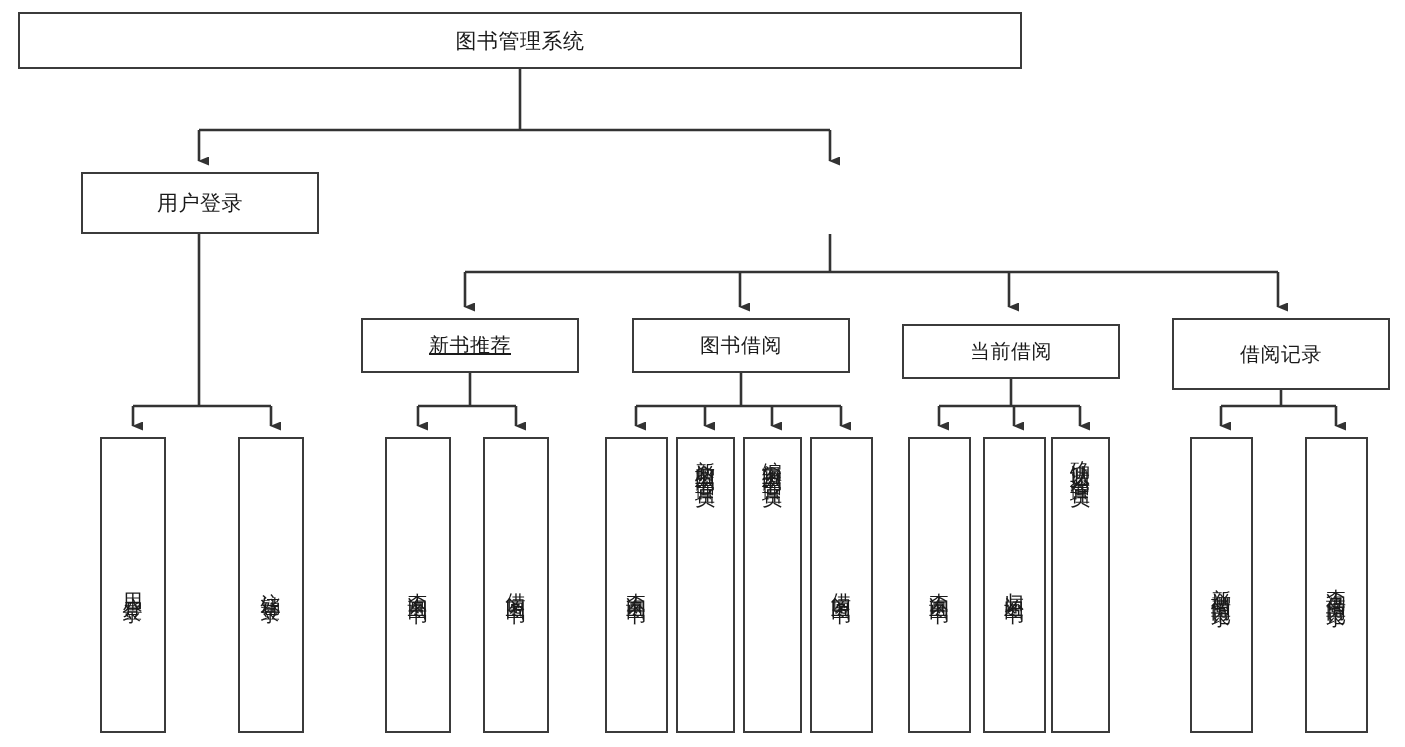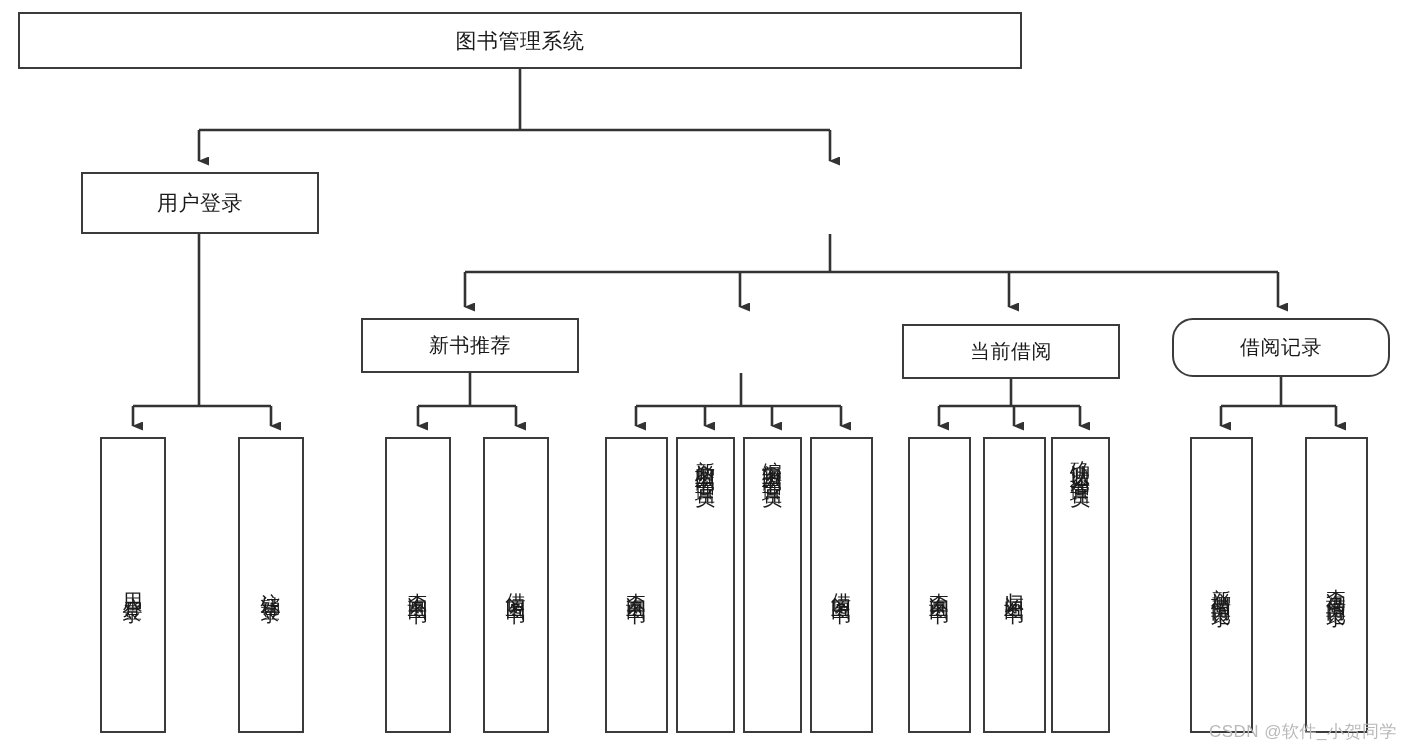--- a/index.html
+++ b/index.html
@@ -143,27 +143,30 @@
   </svg>
 
   <div class="node node-root" style="left: 18px; top: 12px; width: 1004px; height: 57px;">
     <span class="node-label">图书管理系统</span>
   </div>
 
   <div class="node node-l1" style="left: 81px; top: 172px; width: 238px; height: 62px;">
     <span class="node-label">用户登录</span>
   </div>
 
-  <div class="node node-l2" style="left: 361px; top: 318px; width: 218px; height: 55px;">
+  <div class="node node-l2" style="left: 361px; top: 318px; width: 218px; height: 55px; text-decoration: underline;">
     <span class="node-label">新书推荐</span>
+  </div>
+  <div class="node node-l2" style="left: 632px; top: 318px; width: 218px; height: 55px;">
+    <span class="node-label">图书借阅</span>
   </div>
   <div class="node node-l2" style="left: 902px; top: 324px; width: 218px; height: 55px;">
     <span class="node-label">当前借阅</span>
   </div>
-  <div class="node node-l2" style="left: 1172px; top: 318px; width: 218px; height: 59px; border-radius: 21px;">
+  <div class="node node-l2" style="left: 1172px; top: 318px; width: 218px; height: 72px;">
     <span class="node-label">借阅记录</span>
   </div>
 
   <div class="node node-leaf" style="left: 100px; top: 437px; width: 66px; height: 296px;">
     <span class="leaf-inner">
       <span class="vlabel">用户登录</span>
     </span>
   </div>
   <div class="node node-leaf" style="left: 238px; top: 437px; width: 66px; height: 296px;">
     <span class="leaf-inner">
@@ -219,15 +222,14 @@
     <span class="leaf-inner">
       <span class="vlabel">新增借阅记录</span>
     </span>
   </div>
   <div class="node node-leaf" style="left: 1305px; top: 437px; width: 63px; height: 296px;">
     <span class="leaf-inner">
       <span class="vlabel">查询借阅记录</span>
     </span>
   </div>
 
-  <div id="watermark">CSDN @软件_小贺同学</div>
 
 </div>
 
 </body></html>

